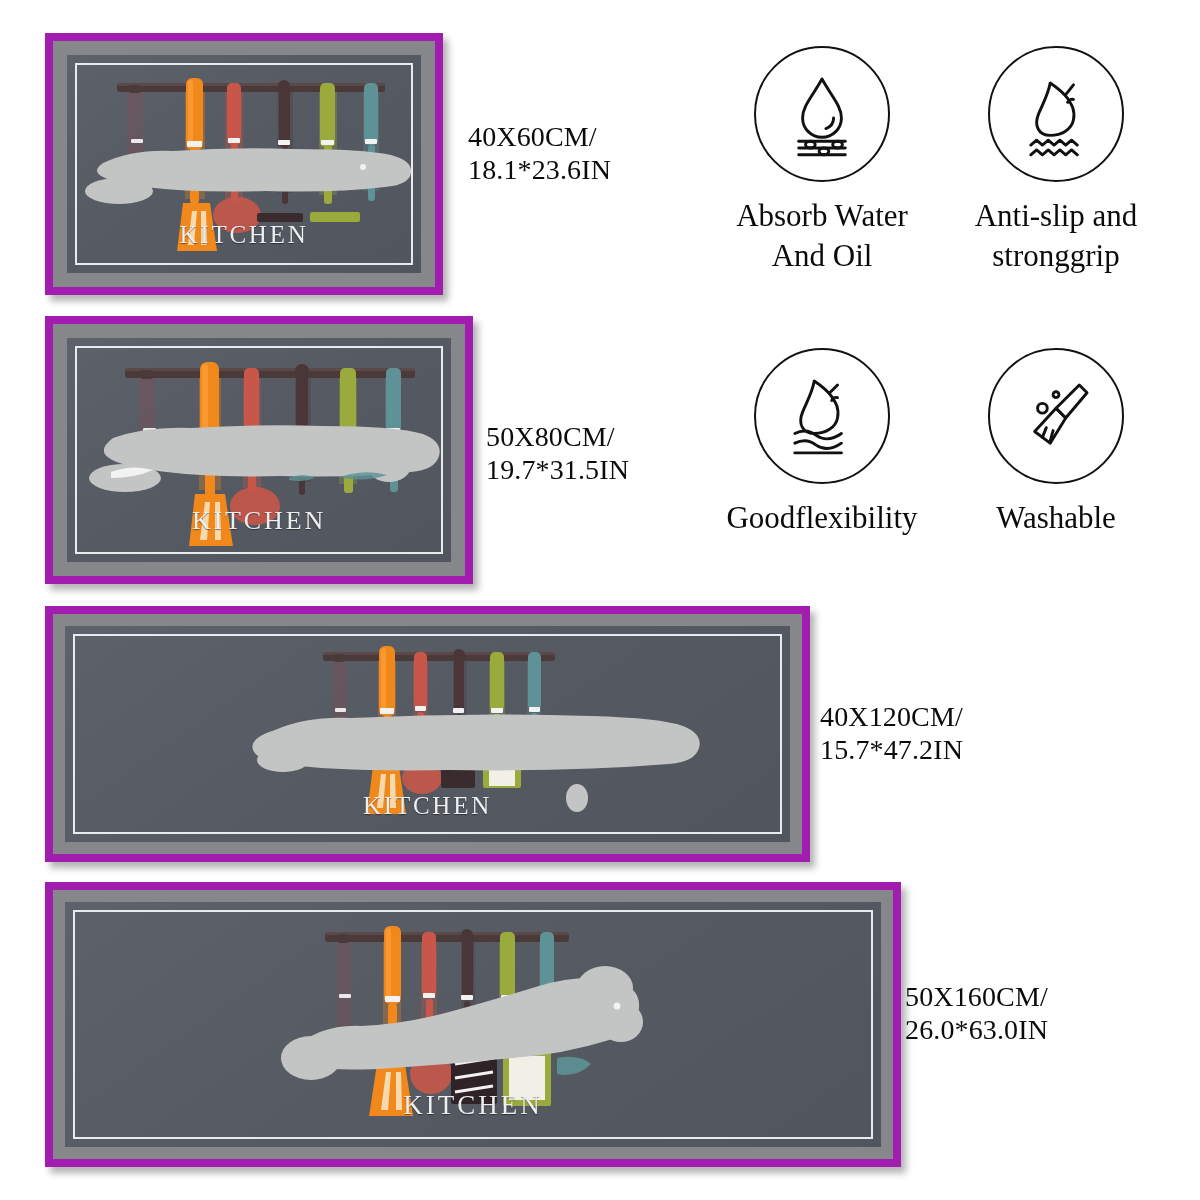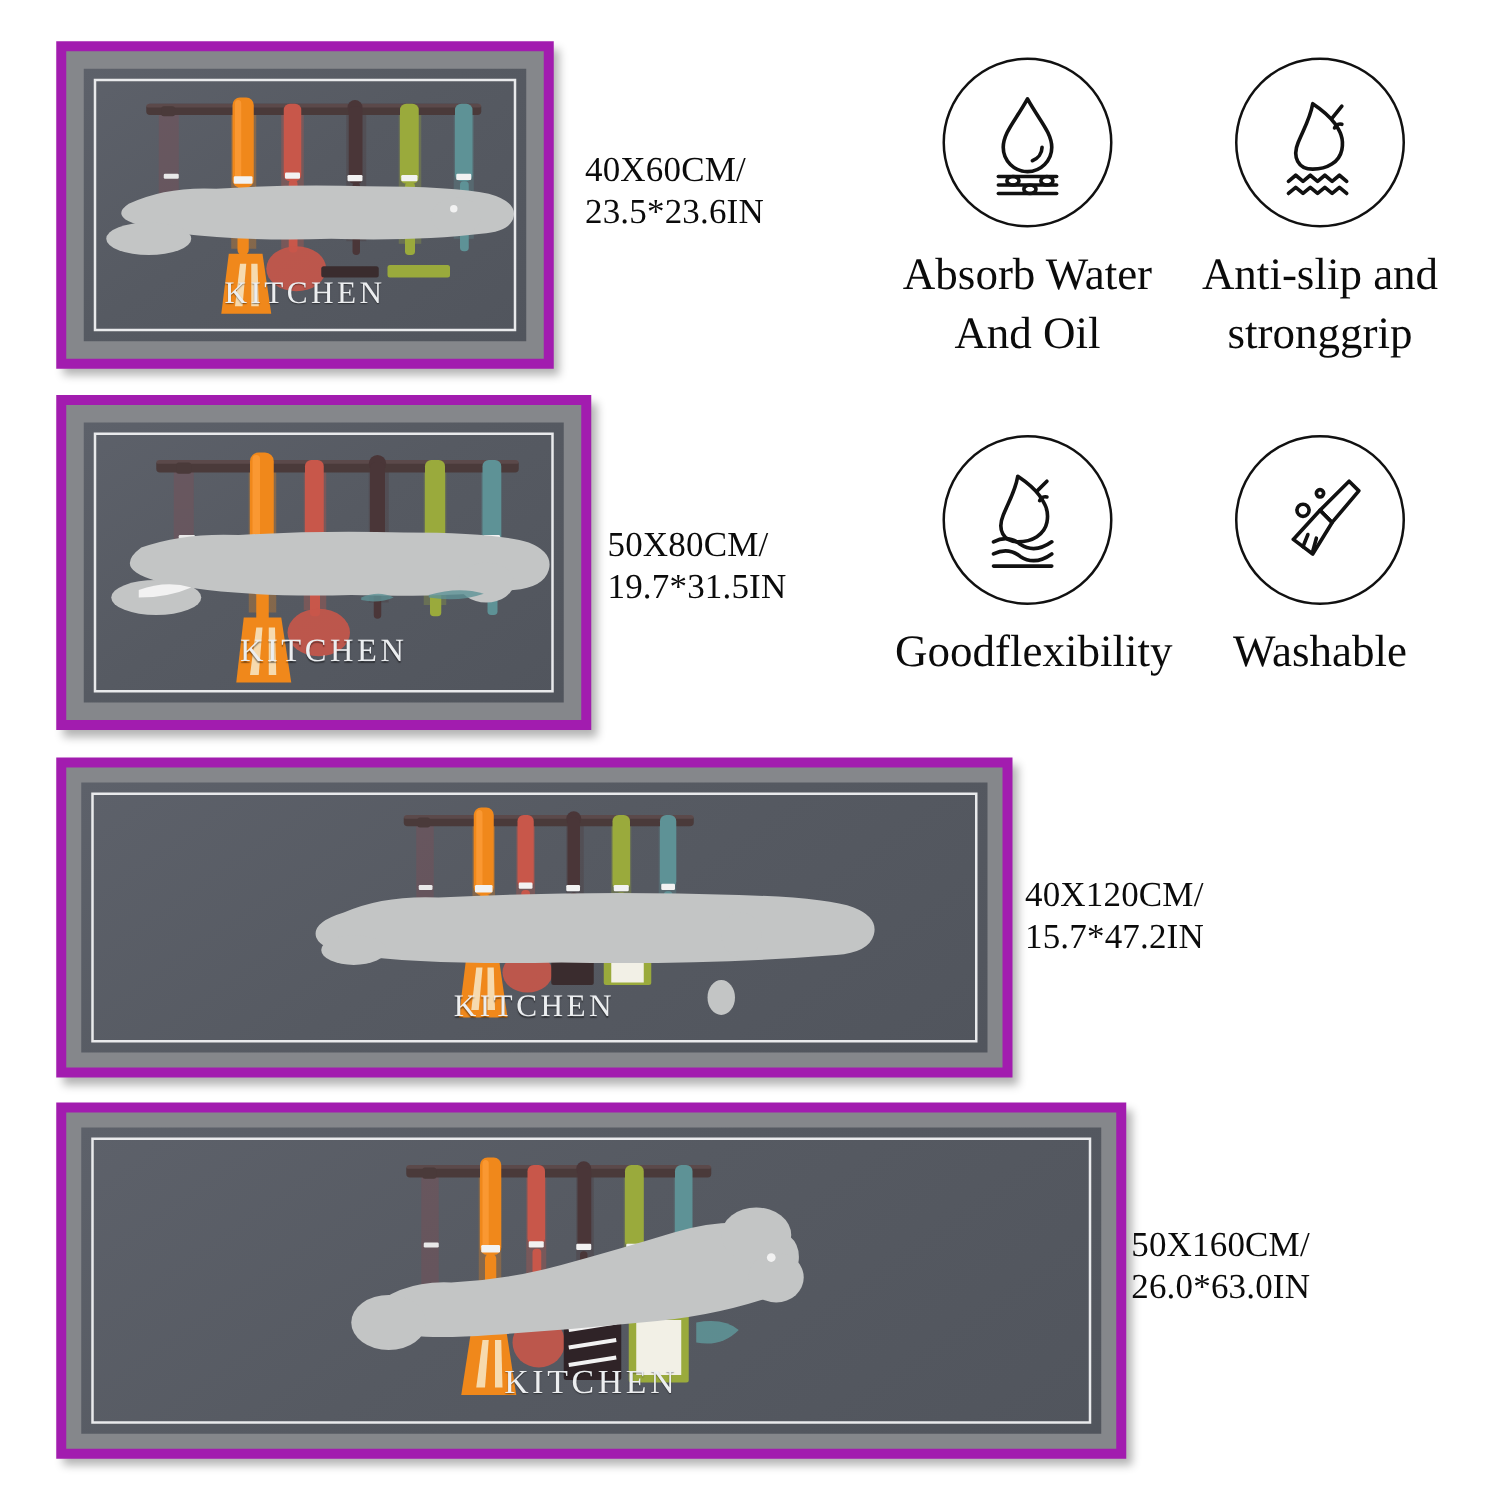--- a/index.html
+++ b/index.html
@@ -74,21 +74,21 @@
     margin:0 auto;
     display:block;
     box-sizing:border-box;
     background:#fff;
   }
   .feature .circle svg{display:block;width:100%;height:100%;}
   .feature .cap{
     margin-top:14px;
     color:#0b0b0b;
     font-family:"Liberation Serif","DejaVu Serif",serif;
-    font-size:36px;
+    font-size:31px;
     line-height:1.30;
     white-space:pre-line;
   }
 </style>
 </head>
 <body>
 
 <div class="stage">
 
   <div class="mat" style="left:45px;top:33px;width:398px;height:262px;">
@@ -164,21 +164,21 @@
           <circle cx="296" cy="112" r="3" fill="#f2f2f2"></circle>
         </svg>
       </div>
       <div class="mat-inline" style="left:8px;top:8px;right:8px;bottom:8px;"></div>
       <div class="kitchen-word" style="bottom:24px;font-size:25px;">KITCHEN</div>
     </div>
   </div>
 
   <div class="size-label" style="left:468px;top:120px;">
     <span>40X60CM/</span>
-    <span>23.5*23.6IN</span>
+    <span>18.1*23.6IN</span>
   </div>
 
   <div class="mat" style="left:45px;top:316px;width:428px;height:268px;">
     <div class="mat-band"></div>
     <div class="mat-field" style="left:22px;top:22px;right:22px;bottom:22px;">
       <div class="art">
         <svg viewBox="0 0 384 224" preserveAspectRatio="none">
           <g opacity=".30">
             <rect x="72" y="34" width="16" height="100" fill="#8a4a52"></rect>
             <rect x="132" y="34" width="22" height="118" fill="#f0881b"></rect>

